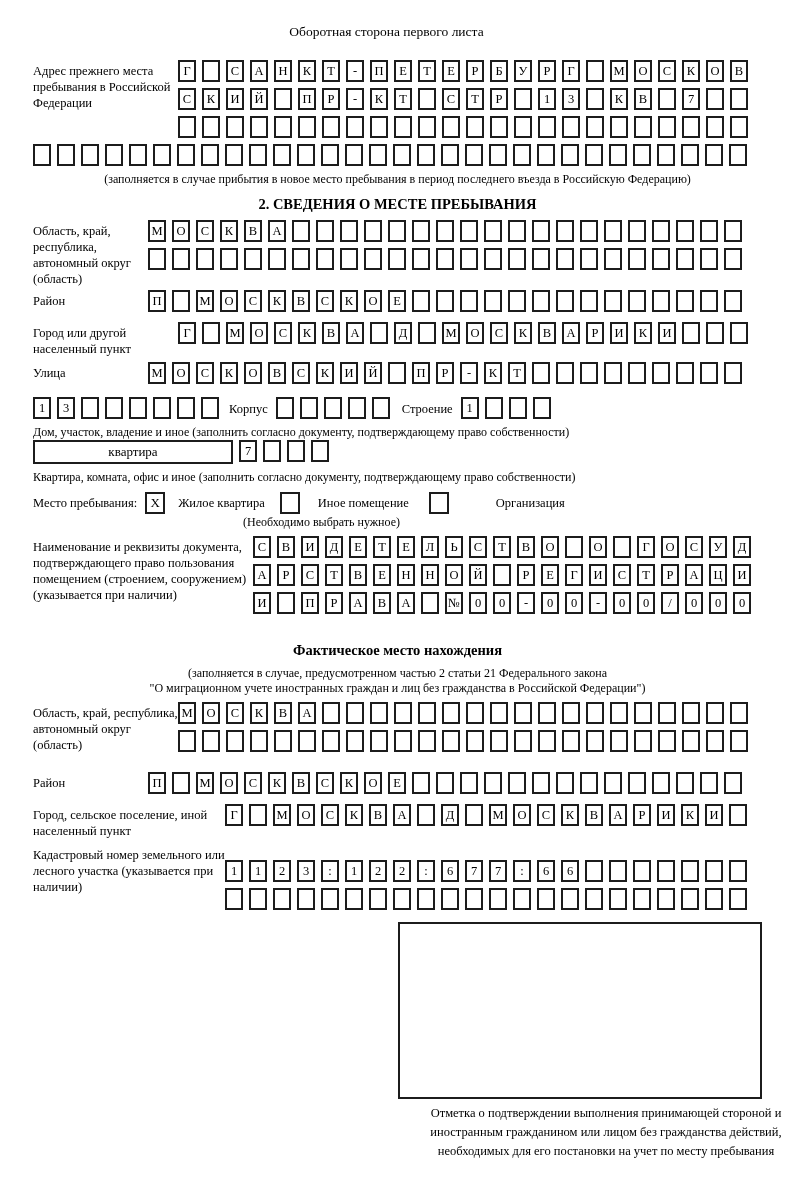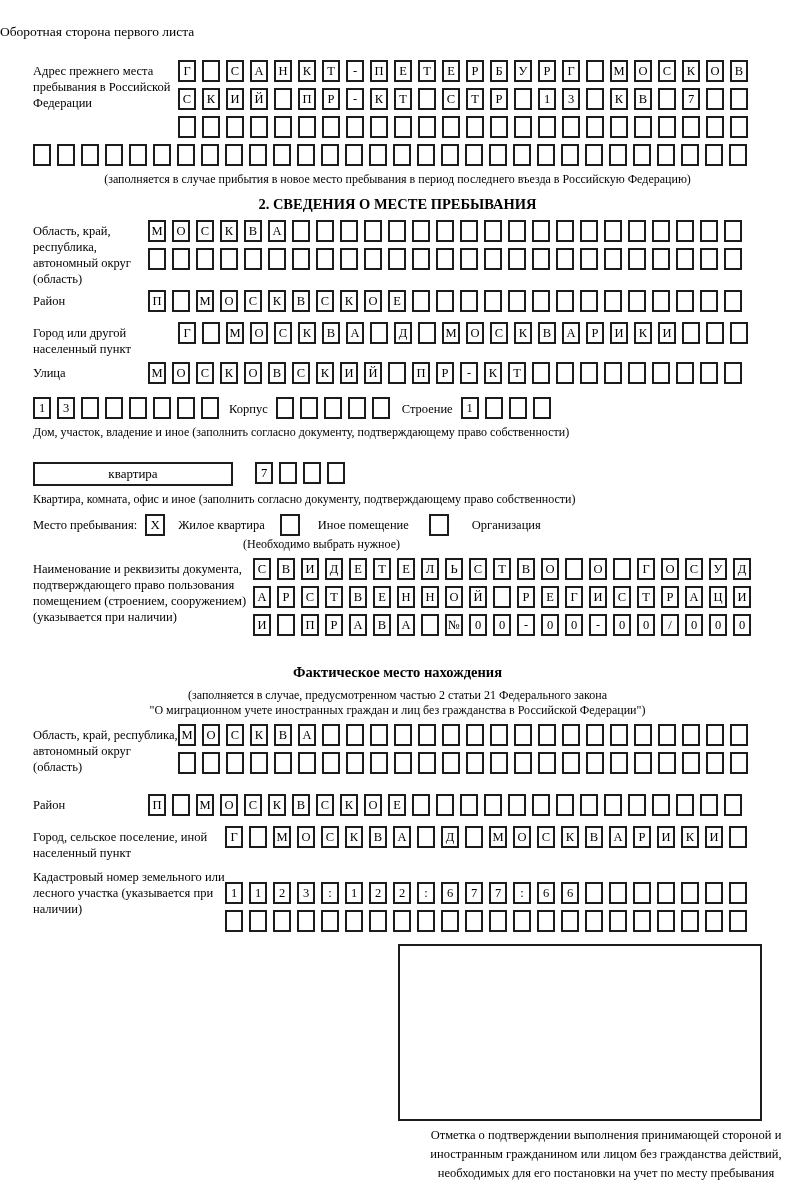--- a/index.html
+++ b/index.html
@@ -5,21 +5,21 @@
   html,body{margin:0;padding:0;background:#fff;}
   .page{
     position:relative;
     width:800px;height:1180px;
     background:#fff;color:#000;
     font-family:"Liberation Serif","DejaVu Serif",serif;
     overflow:hidden;
     box-sizing:border-box;
   }
   .content{padding:0 38px 0 33px;}
-  .back-note{text-align:left;font-size:13.5px;padding:24px 27px 0 0;}
+  .back-note{text-align:center;font-size:13.5px;padding:24px 27px 0 0;}
   .field{display:flex;align-items:flex-start;}
   .label{font-size:12.5px;line-height:16px;flex:0 0 auto;padding-top:3px;}
   .w115{width:115px;} .w145{width:145px;} .w180{width:180px;} .w220{width:220px;}
   .rows{flex:1 1 auto;}
   .cells{display:flex;flex-wrap:nowrap;margin-bottom:6px;}
   .cell{
     flex:0 0 auto;box-sizing:border-box;
     width:18px;height:22px;margin-right:6px;
     border:2px solid #1c1c1c;
     font-size:12.5px;line-height:18px;text-align:center;
@@ -348,39 +348,39 @@
       <div class="inline-label" style="margin:0 8px 0 12px;">Строение</div>
       <div class="cells">
           <span class="cell">1</span>
           <span class="cell"></span>
           <span class="cell"></span>
           <span class="cell"></span>
         </div>
     </div>
     <div class="small-note" style="margin-top:0;">Дом, участок, владение и иное (заполнить согласно документу, подтверждающему право собственности)</div>
 
-    <div class="hrow" style="margin-top:22px;gap:16px;">
+    <div class="hrow" style="margin-top:0;">
       <div class="label-box" style="width:200px;margin-right:6px;">квартира</div>
       <div class="cells">
           <span class="cell">7</span>
           <span class="cell"></span>
           <span class="cell"></span>
           <span class="cell"></span>
         </div>
     </div>
     <div class="small-note" style="margin-top:2px;">Квартира, комната, офис и иное (заполнить согласно документу, подтверждающему право собственности)</div>
 
     <div class="stay-row" style="margin-top:7px;">
       <span>Место пребывания:</span>
       <span class="cell checkbox" style="margin-left:8px;">X</span>
       <span style="margin-left:7px;">Жилое квартира</span>
       <span class="cell checkbox" style="margin-left:15px;"></span>
       <span style="margin-left:12px;">Иное помещение</span>
       <span class="cell checkbox" style="margin-left:20px;"></span>
-      <span style="margin-left:17px;">Организация</span>
+      <span style="margin-left:41px;">Организация</span>
     </div>
     <div class="small-note" style="margin:1px 0 0 210px;">(Необходимо выбрать нужное)</div>
 
     <div class="field" style="margin-top:6px;min-height:98px;">
       <div class="label w220">Наименование и реквизиты документа, подтверждающего право пользования помещением (строением, сооружением) (указывается при наличии)</div>
       <div class="rows">
         <div class="cells">
             <span class="cell">С</span>
             <span class="cell">В</span>
             <span class="cell">И</span>

